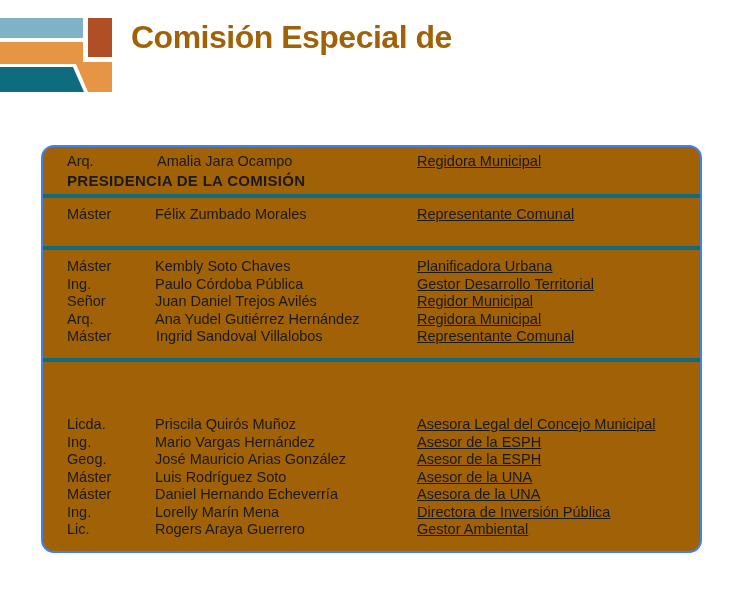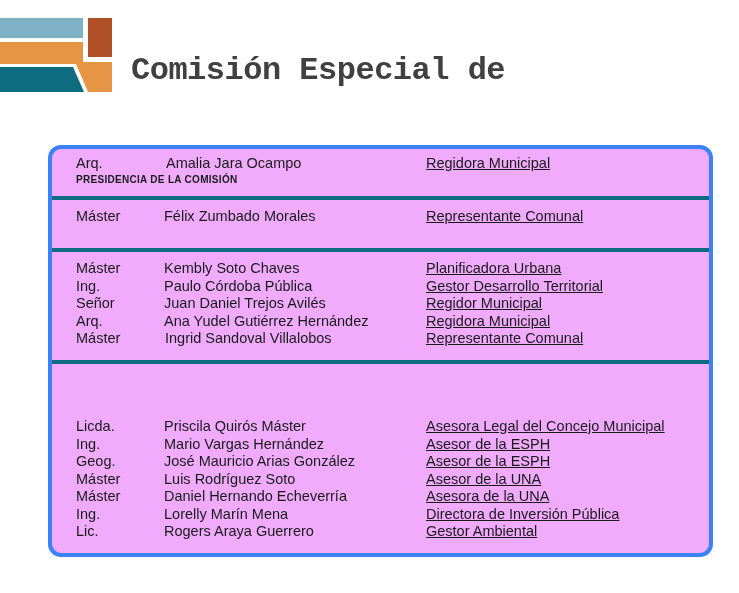--- a/index.html
+++ b/index.html
@@ -1,31 +1,31 @@
 <!DOCTYPE html>
 <html><head>
   <meta charset="utf-8">
   <style>
     html, body { margin: 0; padding: 0; background: #ffffff; }
     body { width: 739px; height: 593px; position: relative; overflow: hidden;
            font-family: "Liberation Sans", sans-serif; color: #1a1a1a; }
     .logo { position: absolute; left: 0; top: 0; width: 120px; height: 100px; }
-    .title { position: absolute; left: 131px; top: 18px; color: #404040;
-             font-family: Liberation Mono, monospace; font-weight: bold;
-             font-size: 32px; line-height: 38px; letter-spacing: -0.5px; margin-top: 34px; }
+    .title { position: absolute; left: 131px; top: 18px; color: #a16207;
+             font-family: Liberation Sans, sans-serif; font-weight: bold;
+             font-size: 32px; line-height: 38px; letter-spacing: -0.5px; }
     .title div { white-space: nowrap; }
-    .panel { position: absolute; left: 48px; top: 145px; width: 657px; height: 404px;
-             border: 4px solid #3b82f6; border-radius: 13px; background: #f0abfc; }
+    .panel { position: absolute; left: 41px; top: 145px; width: 657px; height: 404px;
+             border: 2px solid #3b82f6; border-radius: 13px; background: #a16207; }
     .divider { position: absolute; left: 0; right: 0; height: 4px; background: #0e6b80; }
     .row { position: absolute; left: 24px; font-size: 14.5px; line-height: 17.5px;
            white-space: nowrap; }
     .row .t { position: absolute; left: 0; }
     .row .n { position: absolute; left: 88px; }
     .row .r { position: absolute; left: 350px; text-decoration: underline; }
-    .heading { position: absolute; left: 24px; font-weight: bold; font-size: 10px;
+    .heading { position: absolute; left: 24px; font-weight: bold; font-size: 15px;
                letter-spacing: 0.3px; white-space: nowrap; }
   </style>
 </head>
 <body>
 
 <svg class="logo" viewBox="0 0 120 100" xmlns="http://www.w3.org/2000/svg">
   <rect x="0" y="18" width="83" height="20" fill="#7fb2c7"></rect>
   <rect x="88" y="18" width="24" height="39" fill="#b04f25"></rect>
   <polygon points="0,42 83,42 83,62 112,62 112,92 88,92 76,64 0,64" fill="#e69545"></polygon>
   <polygon points="0,67 73,67 84,92 0,92" fill="#0e6b80"></polygon>
@@ -78,21 +78,21 @@
     <span class="t">Máster</span>
     <span class="n" style="left:89px;">Ingrid Sandoval Villalobos</span>
     <span class="r">Representante Comunal</span>
   </div>
 
   <div class="divider" style="top:211px;"></div>
 
 
   <div class="row" style="top:269px;">
     <span class="t">Licda.</span>
-    <span class="n">Priscila Quirós Máster</span>
+    <span class="n">Priscila Quirós Muñoz</span>
     <span class="r">Asesora Legal del Concejo Municipal</span>
   </div>
   <div class="row" style="top:287px;">
     <span class="t">Ing.</span>
     <span class="n">Mario Vargas Hernández</span>
     <span class="r">Asesor de la ESPH</span>
   </div>
   <div class="row" style="top:304px;">
     <span class="t">Geog.</span>
     <span class="n">José Mauricio Arias González</span>

